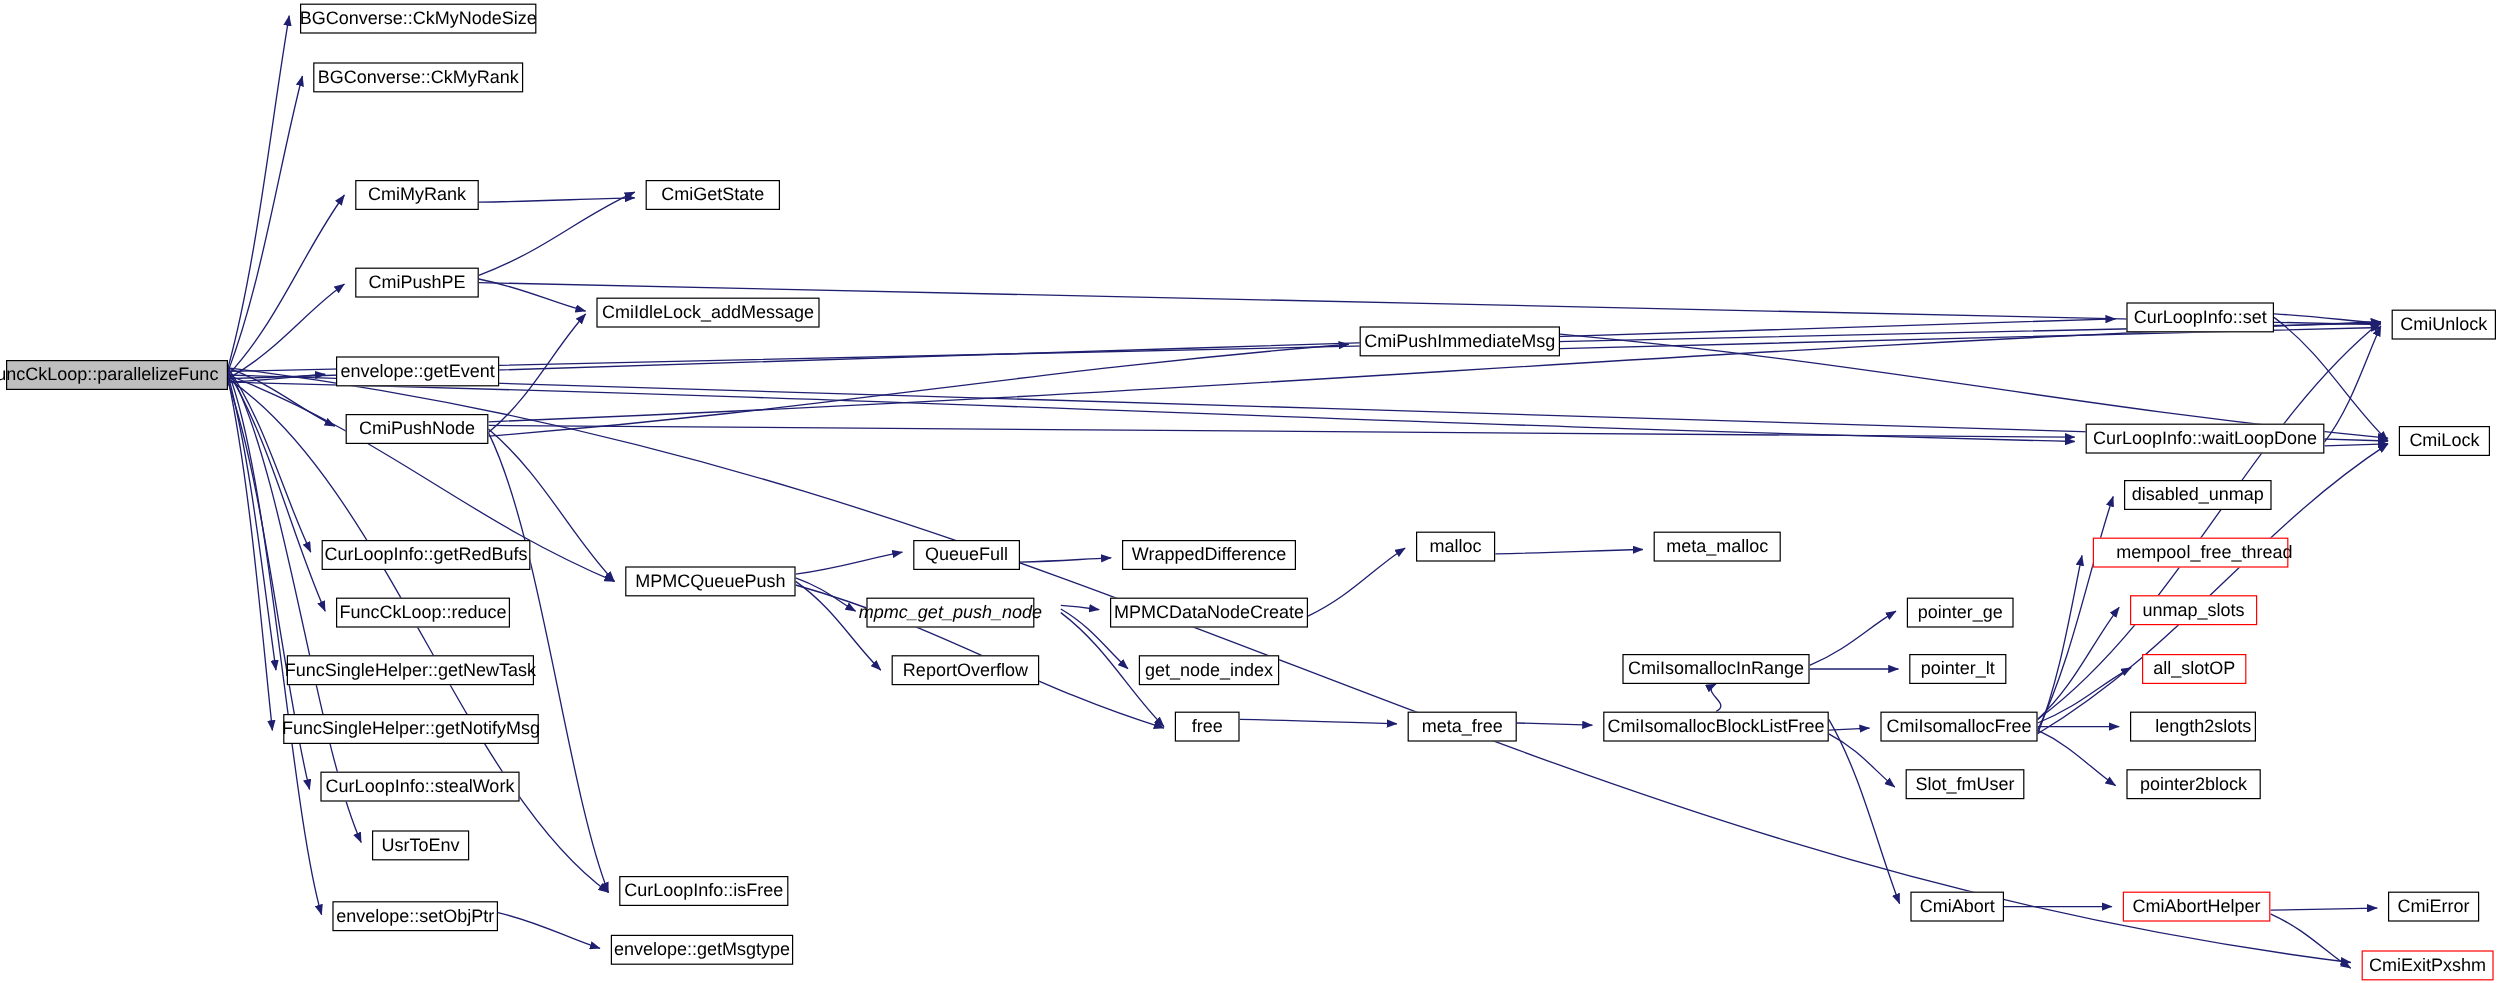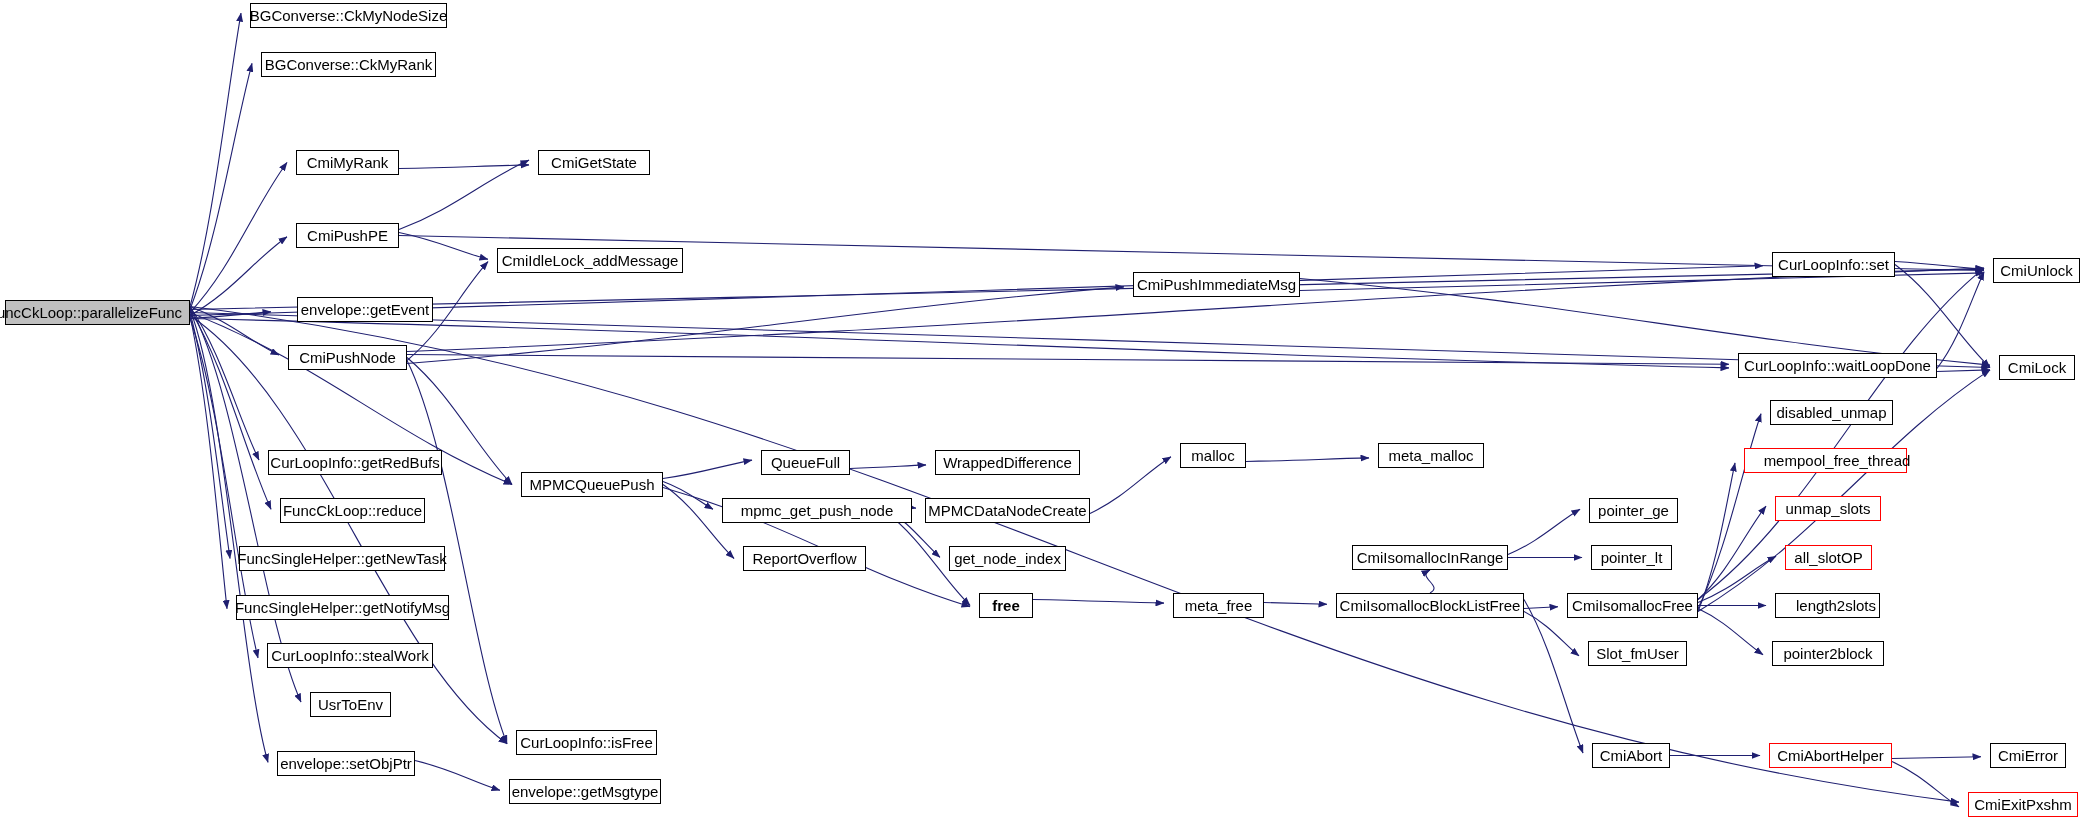--- a/index.html
+++ b/index.html
@@ -148,21 +148,21 @@
       </div>
       <div class="gnode" style="left: 538px; top: 150px; width: 112px;">
         <span>CmiGetState</span>
       </div>
       <div class="gnode" style="left: 296px; top: 223px; width: 103px;">
         <span>CmiPushPE</span>
       </div>
       <div class="gnode" style="left: 497px; top: 248px; width: 186px;">
         <span>CmiIdleLock_addMessage</span>
       </div>
-      <div class="gnode" style="left: 280px; top: 297px; width: 136px; margin-left: 17px;">
+      <div class="gnode" style="left: 280px; top: 297px; width: 136px;">
         <span>envelope::getEvent</span>
       </div>
       <div class="gnode" style="left: 288px; top: 345px; width: 119px;">
         <span>CmiPushNode</span>
       </div>
       <div class="gnode" style="left: 1133px; top: 272px; width: 167px;">
         <span>CmiPushImmediateMsg</span>
       </div>
       <div class="gnode" style="left: 1772px; top: 252px; width: 123px;">
         <span>CurLoopInfo::set</span>
@@ -205,33 +205,33 @@
       </div>
       <div class="gnode" style="left: 935px; top: 450px; width: 145px;">
         <span>WrappedDifference</span>
       </div>
       <div class="gnode" style="left: 1180px; top: 443px; width: 66px;">
         <span>malloc</span>
       </div>
       <div class="gnode" style="left: 1378px; top: 443px; width: 106px;">
         <span>meta_malloc</span>
       </div>
-      <div class="gnode" style="left: 722px; top: 498px; width: 190px;">
+      <div class="gnode" style="left: 722px; top: 498px; width: 140px; font-style: italic;">
         <span>mpmc_get_push_node</span>
       </div>
       <div class="gnode" style="left: 925px; top: 498px; width: 165px;">
         <span>MPMCDataNodeCreate</span>
       </div>
       <div class="gnode" style="left: 743px; top: 546px; width: 123px;">
         <span>ReportOverflow</span>
       </div>
       <div class="gnode" style="left: 949px; top: 546px; width: 117px;">
         <span>get_node_index</span>
       </div>
-      <div class="gnode" style="left: 979px; top: 593px; width: 54px; font-weight: bold;">
+      <div class="gnode" style="left: 979px; top: 593px; width: 54px;">
         <span>free</span>
       </div>
       <div class="gnode" style="left: 1173px; top: 593px; width: 91px;">
         <span>meta_free</span>
       </div>
       <div class="gnode" style="left: 1336px; top: 593px; width: 188px;">
         <span>CmiIsomallocBlockListFree</span>
       </div>
       <div class="gnode" style="left: 1352px; top: 545px; width: 156px;">
         <span>CmiIsomallocInRange</span>

